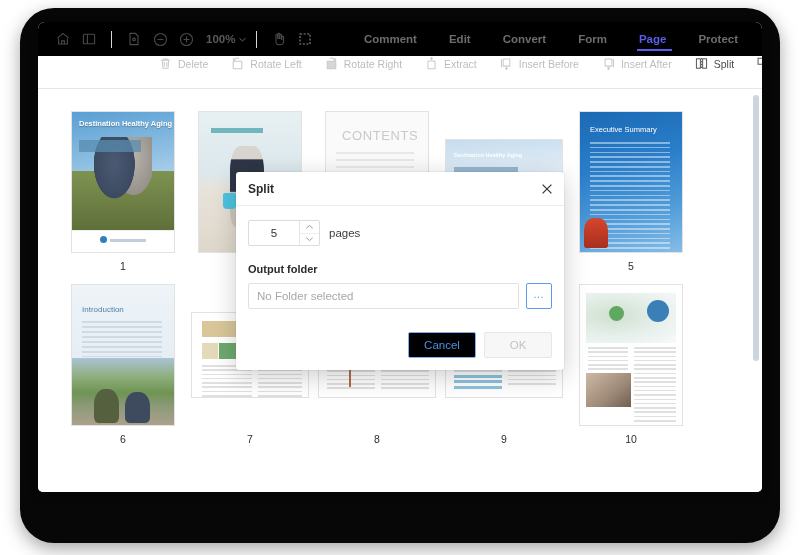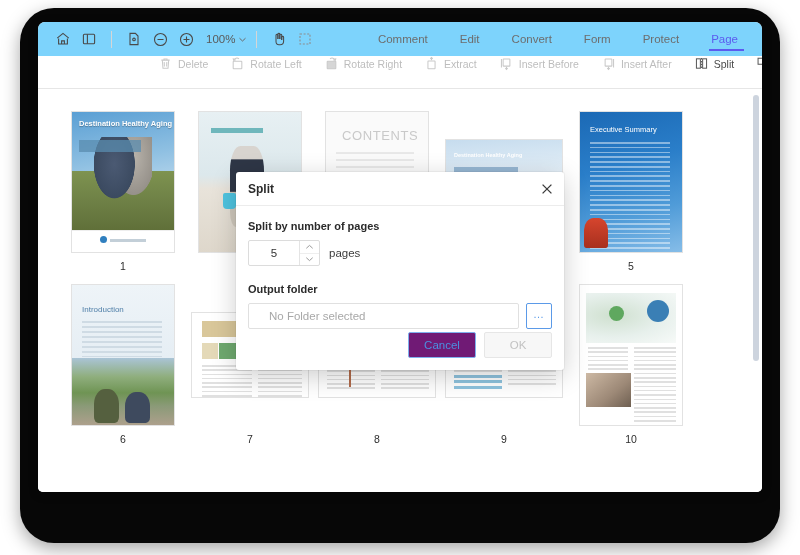--- a/index.html
+++ b/index.html
@@ -52,23 +52,24 @@
     text-align: center;
     font-size: 11.5px; font-weight: bold;
     color: #3a3a3a;
     letter-spacing: .1px;
   }
 
   
   #toolbar-main {
     position: relative;
     height: 34px;
-    background: #7dd3fc;
+    background: #000000;
     display: flex; align-items: center;
     padding-left: 12px;
+    font-weight: bold;
   }
   .tb-icon {
     width: 26px; height: 24px;
     display: flex; align-items: center; justify-content: center;
     cursor: default;
   }
   .tb-sep {
     width: 1px; height: 17px;
     background: #d6d6d6;
     margin: 0 9px;
@@ -351,21 +352,21 @@
   .step-btn:first-child { border-bottom: 1px solid #eee; }
   #pages-unit { font-size: 11.5px; color: #3c3c3c; }
 
   #output-section { margin-top: 17px; }
   #output-row { display: flex; align-items: center; gap: 7px; }
   #output-input {
     flex: 1; height: 26px;
     border: 1px solid #e0e0e0; border-radius: 2px;
     background: #fff;
     display: flex; align-items: center;
-    padding-left: 20px;
+    padding-left: 8px;
     font-size: 11.5px; color: #a8a8a8;
   }
   #browse-button {
     width: 26px; height: 26px;
     border: 1px solid #5b9ae8; border-radius: 2px;
     background: #fff;
     display: flex; align-items: center; justify-content: center;
     font-size: 11px; color: #5b9ae8;
     letter-spacing: 1px;
     cursor: default;
@@ -377,21 +378,21 @@
     right: 12px; bottom: 12px;
     display: flex; gap: 8px;
   }
   .dlg-btn {
     width: 68px; height: 26px;
     border-radius: 2px;
     display: flex; align-items: center; justify-content: center;
     font-size: 11.5px;
     cursor: default;
   }
-  #cancel-button { border: 1px solid #7fb0ee; color: #4b8fe0; background: #701a75; }
+  #cancel-button { border: 1px solid #7fb0ee; color: #4b8fe0; background: #000000; }
   #ok-button { border: 1px solid #e6e6e6; color: #c2c2c2; background: #f7f7f7; }
 </style>
 </head>
 <body>
 
 <div id="device-frame"></div>
 
 <div id="app-window">
 
 
@@ -456,25 +457,25 @@
       </div>
       <div class="nav-tab">
         <span>Edit</span>
       </div>
       <div class="nav-tab">
         <span>Convert</span>
       </div>
       <div class="nav-tab">
         <span>Form</span>
       </div>
+      <div class="nav-tab active">
+        <span>Page</span>
+      </div>
       <div class="nav-tab">
         <span>Protect</span>
-      </div>
-      <div class="nav-tab active">
-        <span>Page</span>
       </div>
     </div>
   </div>
 
   <div id="toolbar-sub">
     <div class="sub-item">
       <svg class="sub-icon" viewBox="0 0 16 16" fill="none" stroke="#c9c9c9" stroke-width="1.1">
         <path d="M3.6 4.4h8.8"></path>
           <path d="M4.6 4.4 5.3 13h5.4l.7-8.6"></path>
         <path d="M6.4 4.4V3.1h3.2v1.3"></path>
@@ -845,21 +846,20 @@
         <span id="dialog-title">Split</span>
         <div id="dialog-close">
           <svg width="14" height="14" viewBox="0 0 14 14" fill="none" stroke="#3a3a3a" stroke-width="1.3">
             <line x1="2.6" y1="2.6" x2="11.4" y2="11.4"></line>
             <line x1="11.4" y1="2.6" x2="2.6" y2="11.4"></line>
           </svg>
         </div>
       </div>
 
       <div id="dialog-body">
-        <div class="field-label">Split by number of pages</div>
 
         <div id="pages-row">
           <div id="pages-stepper">
             <input id="pages-input" type="text" value="5" style="">
             <div id="stepper-btns">
               <div class="step-btn">
                 <svg width="9" height="6" viewBox="0 0 9 6" fill="none" stroke="#9a9a9a" stroke-width="1">
                   <path d="M1.3 4.3 4.5 1.4 7.7 4.3"></path>
                 </svg>
               </div>

